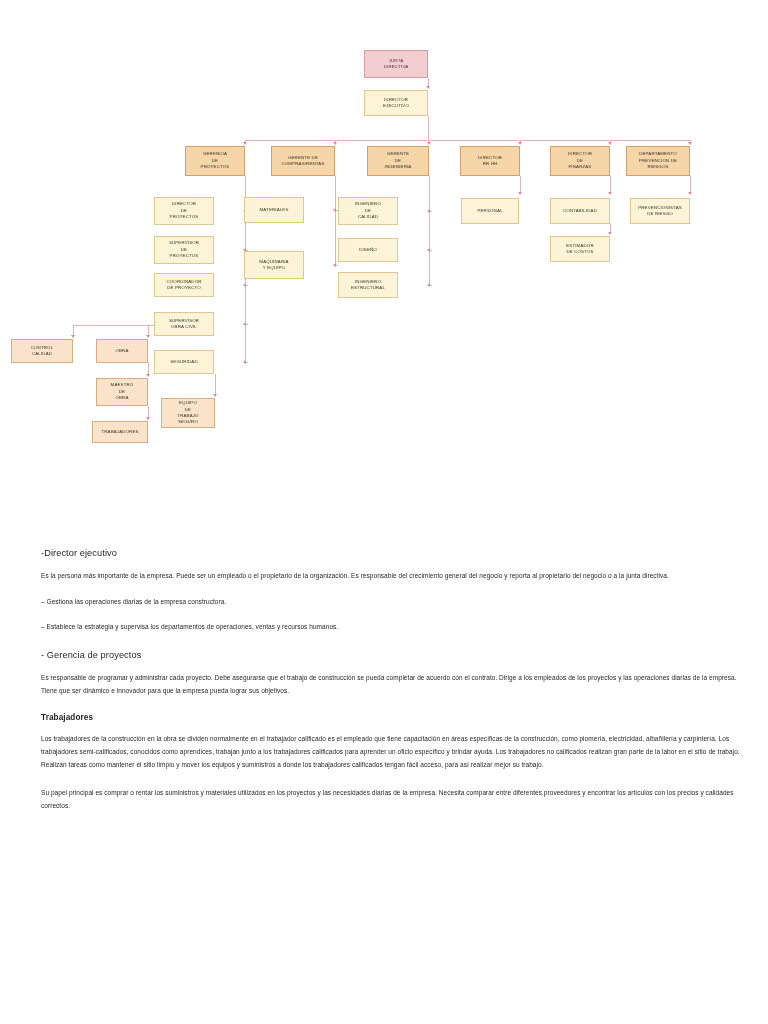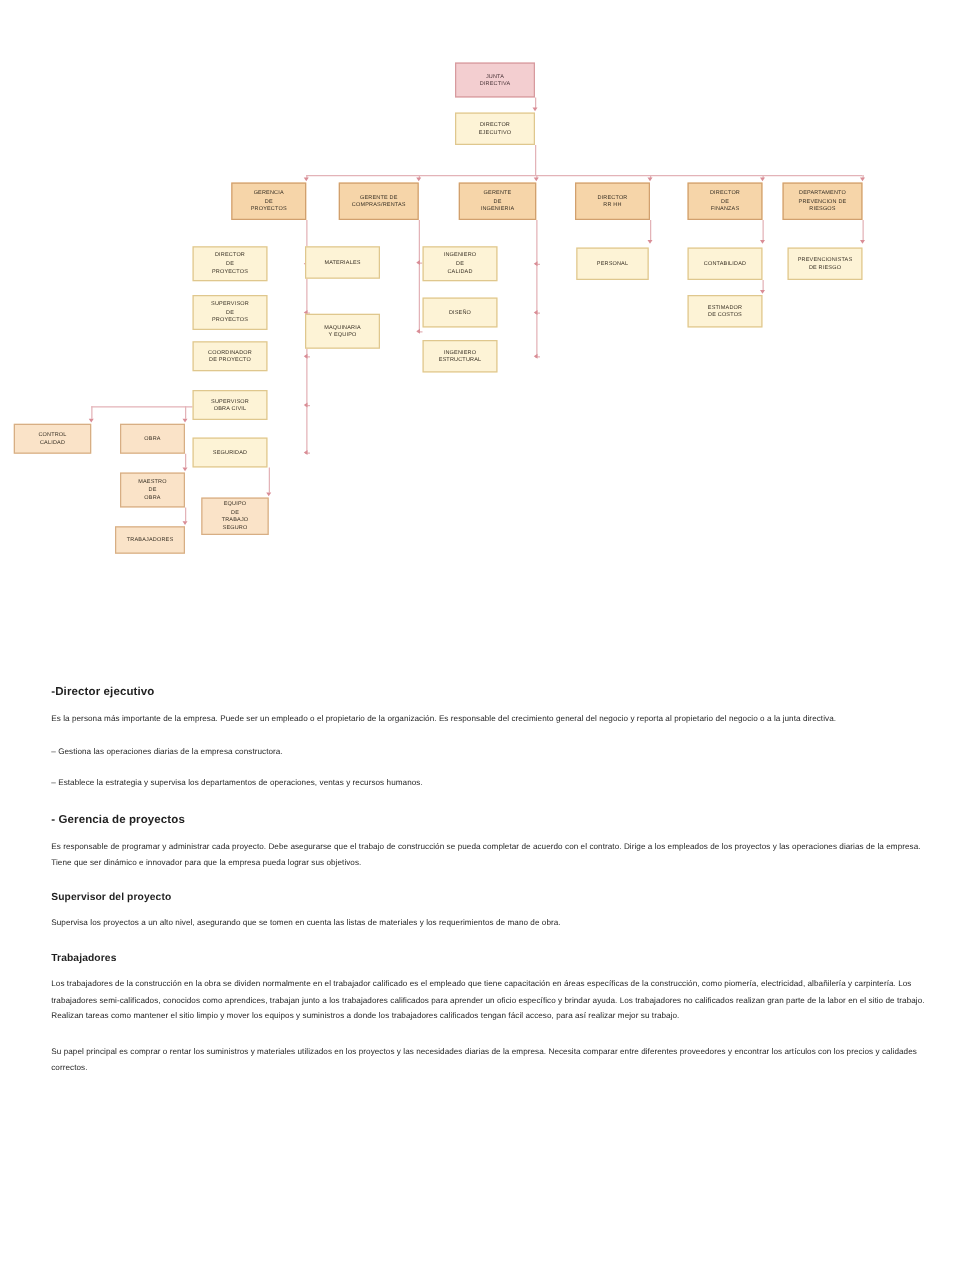--- a/index.html
+++ b/index.html
@@ -73,21 +73,21 @@
     font-size: 13.5px;
     font-weight: normal;
     color: #2b2b2b;
     text-decoration: underline;
     letter-spacing: 0.5px;
     margin: 0 0 22px 0;
     font-family: "Liberation Sans", sans-serif;
   }
   .h-major {
     font-size: 9.2px;
-    font-weight: bold;
+    font-weight: normal;
     color: #1f1f1f;
     margin: 0 0 12px 0;
     letter-spacing: 0.1px;
   }
   .h-minor {
     font-size: 8.2px;
     font-weight: bold;
     color: #1f1f1f;
     margin: 0 0 11px 0;
     letter-spacing: 0.1px;
@@ -253,24 +253,20 @@
           <div class="h-major">-Director ejecutivo</div>
           <p class="body">Es la persona más importante de la empresa. Puede ser un empleado o el propietario de la organización. Es responsable del crecimiento general del negocio y reporta al propietario del negocio o a la junta directiva.</p>
           <p class="body">– Gestiona las operaciones diarias de la empresa constructora.</p>
           <p class="body gap">– Establece la estrategia y supervisa los departamentos de operaciones, ventas y recursos humanos.</p>
         </div>
         <div class="sect">
           <div class="h-major">- Gerencia de proyectos</div>
           <p class="body gap">Es responsable de programar y administrar cada proyecto. Debe asegurarse que el trabajo de construcción se pueda completar de acuerdo con el contrato. Dirige a los empleados de los proyectos y las operaciones diarias de la empresa. Tiene que ser dinámico e innovador para que la empresa pueda lograr sus objetivos.</p>
         </div>
         <div class="sect">
-          <div class="h-minor">Supervisor del proyecto</div>
-          <p class="body gap">Supervisa los proyectos a un alto nivel, asegurando que se tomen en cuenta las listas de materiales y los requerimientos de mano de obra.</p>
-        </div>
-        <div class="sect">
           <div class="h-minor">Trabajadores</div>
           <p class="body gap">Los trabajadores de la construcción en la obra se dividen normalmente en el trabajador calificado es el empleado que tiene capacitación en áreas específicas de la construcción, como piomería, electricidad, albañilería y carpintería. Los trabajadores semi-calificados, conocidos como aprendices, trabajan junto a los trabajadores calificados para aprender un oficio específico y brindar ayuda. Los trabajadores no calificados realizan gran parte de la labor en el sitio de trabajo. Realizan tareas como mantener el sitio limpio y mover los equipos y suministros a donde los trabajadores calificados tengan fácil acceso, para así realizar mejor su trabajo.</p>
         </div>
         <div class="sect">
           <p class="body gap">Su papel principal es comprar o rentar los suministros y materiales utilizados en los proyectos y las necesidades diarias de la empresa. Necesita comparar entre diferentes proveedores y encontrar los artículos con los precios y calidades correctos.</p>
         </div>
       </div>
   </div>
 
 </div>

